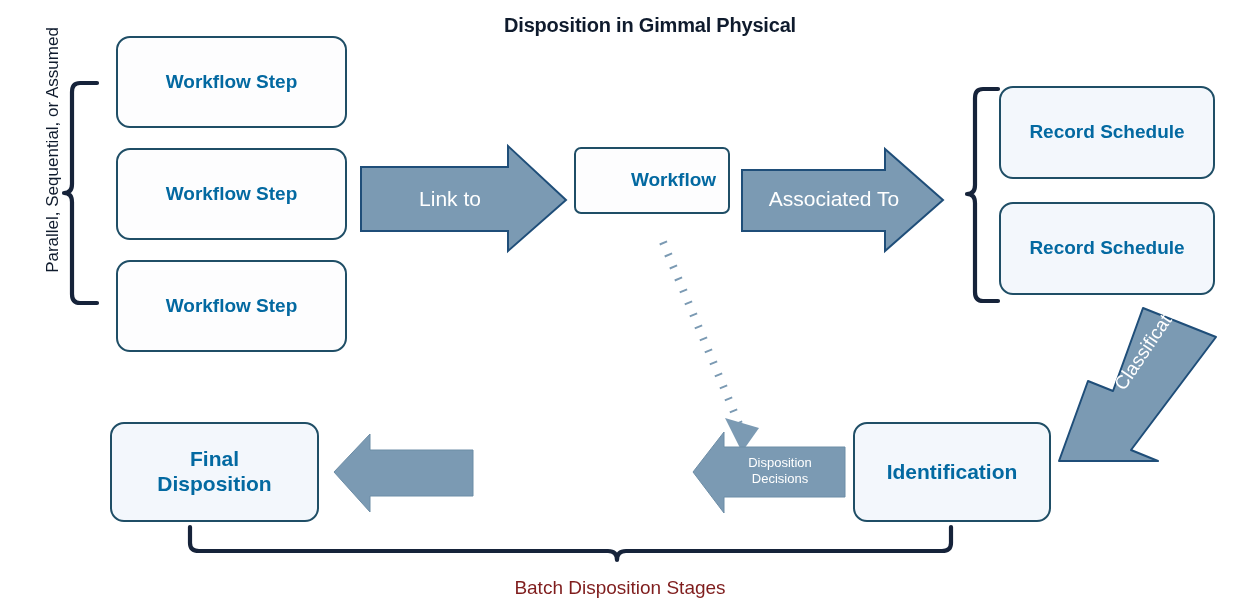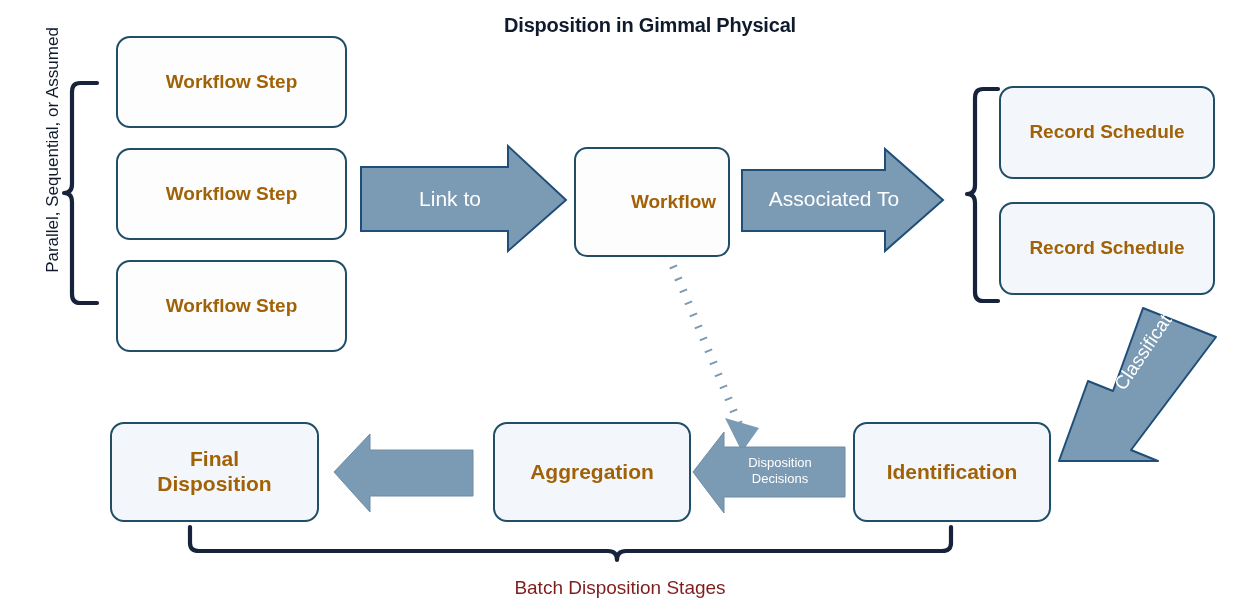--- a/index.html
+++ b/index.html
@@ -43,36 +43,36 @@
   .box {
     position: absolute;
     box-sizing: border-box;
     border: 2px solid #1f4e66;
     border-radius: 14px;
     display: flex;
     align-items: center;
     justify-content: center;
     text-align: center;
     font-weight: bold;
-    color: #a16207;
+    color: #0369a1;
     line-height: 1.18;
   }
   .box.white  { background: #fdfdfe; }
   .box.tinted { background: #f3f7fc; }
 
   
   .wf-step { left: 116px; width: 231px; height: 92px; font-size: 19px; }
   #wf-step-1 { top: 36px; }
   #wf-step-2 { top: 148px; }
   #wf-step-3 { top: 260px; }
 
   
   #workflow-box {
-    left: 574px; top: 147px; width: 156px; height: 110px;
-    font-size: 19px; border-radius: 13px; padding-left: 43px;
+    left: 574px; top: 147px; width: 156px; height: 67px;
+    font-size: 19px; border-radius: 7px; padding-left: 43px;
   }
 
   
   .rec-sched { left: 999px; width: 216px; height: 93px; font-size: 19px; }
   #record-schedule-1 { top: 86px; }
   #record-schedule-2 { top: 202px; }
 
   
   #final-disposition-box { left: 110px; top: 422px; width: 209px; height: 100px; font-size: 21px; }
   #aggregation-box       { left: 493px; top: 422px; width: 198px; height: 100px; font-size: 21px; }
@@ -175,21 +175,20 @@
 
   <div class="box tinted rec-sched" id="record-schedule-1">Record Schedule</div>
   <div class="box tinted rec-sched" id="record-schedule-2">Record Schedule</div>
 
   <div class="box tinted" id="final-disposition-box">
     <div>
       <div>Final</div>
       <div>Disposition</div>
     </div>
   </div>
-  <div class="box tinted" id="aggregation-box">Aggregation</div>
   <div class="box tinted" id="identification-box">Identification</div>
 
   <div class="arrow-label" id="link-to-label">Link to</div>
   <div class="arrow-label" id="associated-to-label">Associated To</div>
   <div class="arrow-label" id="classification-label">Classification</div>
 
 
   <div class="arrow-label" id="disposition-dec-label">
     <div>Disposition</div>
     <div>Decisions</div>

